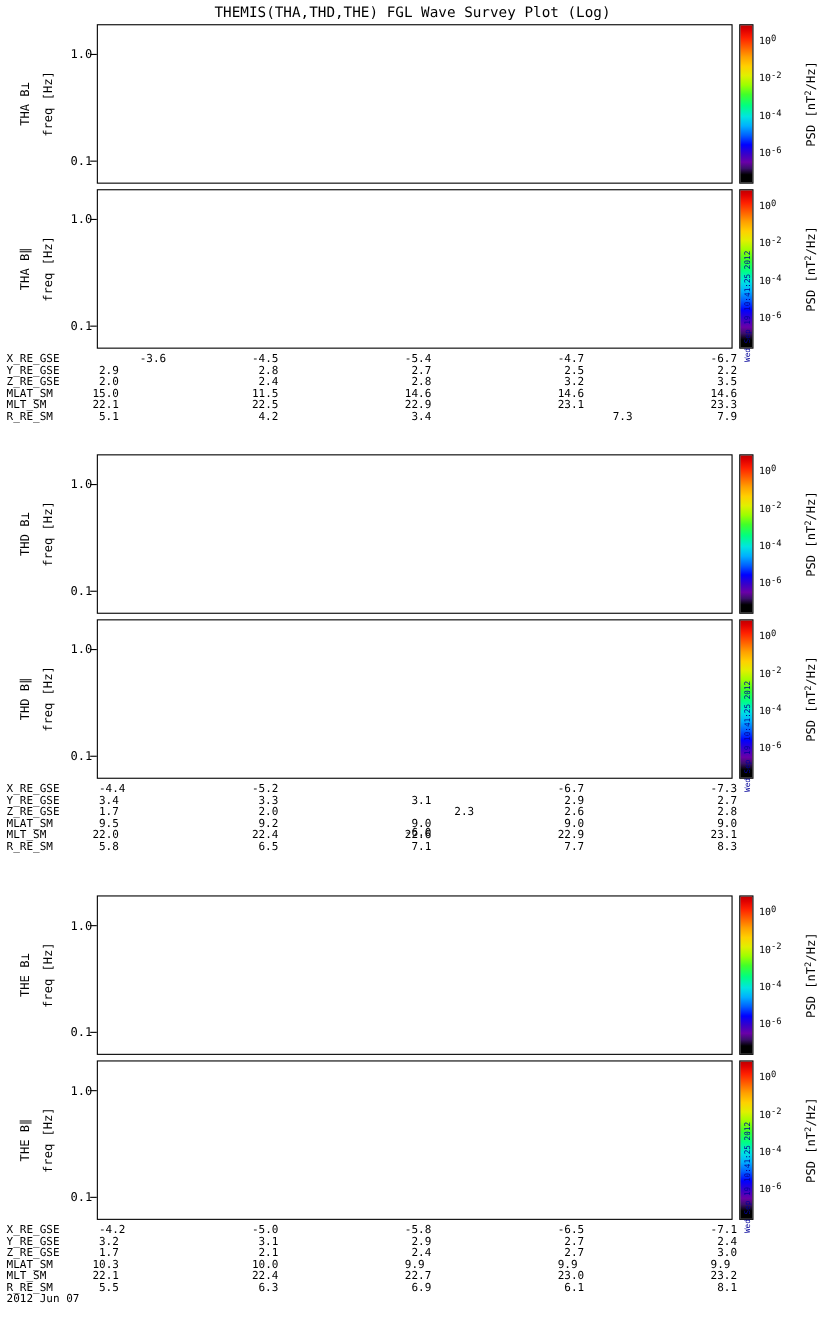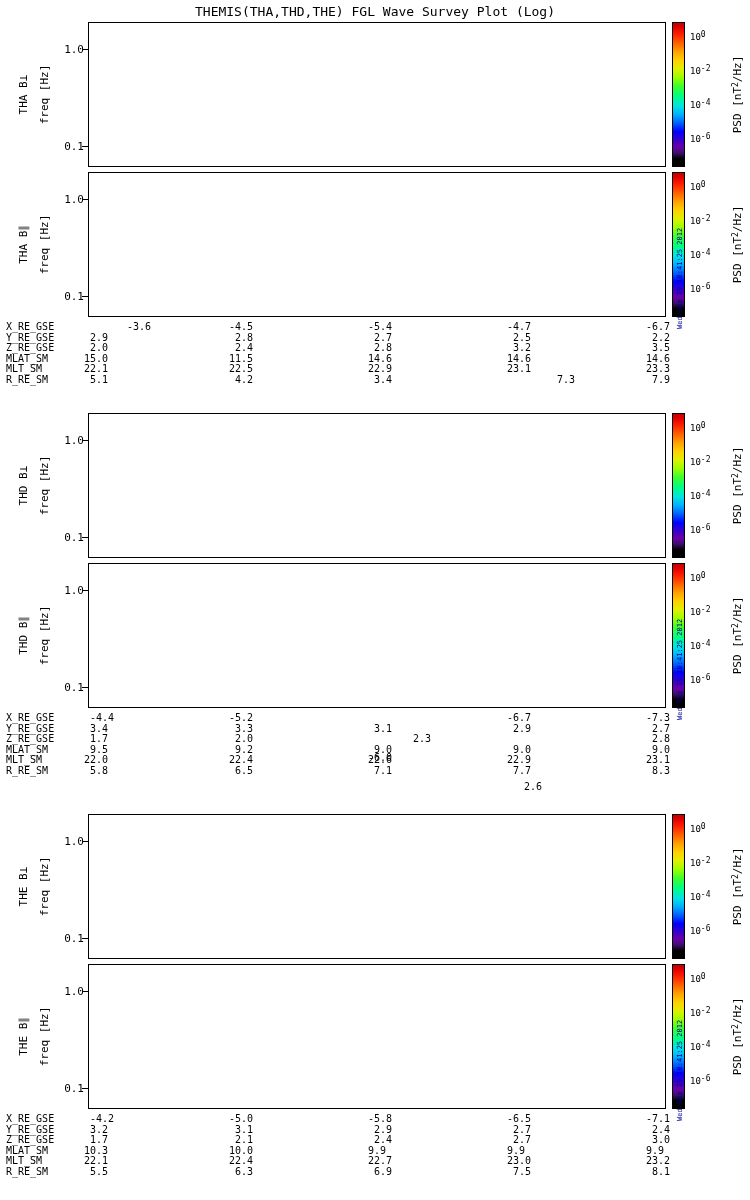--- a/index.html
+++ b/index.html
@@ -269,21 +269,21 @@
       <span class="eph-val" style="left:229px;">3.3</span>
       <span class="eph-val" style="left:368px;">3.1</span>
       <span class="eph-val" style="left:507px;">2.9</span>
       <span class="eph-val" style="left:646px;">2.7</span>
     </div>
     <div class="eph-row">
       <span class="eph-lab">Z_RE_GSE</span>
       <span class="eph-val" style="left:84px;">1.7</span>
       <span class="eph-val" style="left:229px;">2.0</span>
       <span class="eph-val" style="left:368px;margin-left:39px;">2.3</span>
-      <span class="eph-val" style="left:518px;margin-top:48px;">2.6</span>
+      <span class="eph-val" style="left:507px;">2.6</span>
       <span class="eph-val" style="left:646px;">2.8</span>
     </div>
     <div class="eph-row">
       <span class="eph-lab">MLAT_SM</span>
       <span class="eph-val" style="left:84px;">9.5</span>
       <span class="eph-val" style="left:229px;">9.2</span>
       <span class="eph-val" style="left:368px;">9.0</span>
       <span class="eph-val" style="left:507px;">9.0</span>
       <span class="eph-val" style="left:646px;">9.0</span>
     </div>
@@ -375,18 +375,21 @@
       <span class="eph-val" style="left:223px;">22.4</span>
       <span class="eph-val" style="left:362px;">22.7</span>
       <span class="eph-val" style="left:501px;">23.0</span>
       <span class="eph-val" style="left:640px;">23.2</span>
     </div>
     <div class="eph-row">
       <span class="eph-lab">R_RE_SM</span>
       <span class="eph-val" style="left:84px;">5.5</span>
       <span class="eph-val" style="left:229px;">6.3</span>
       <span class="eph-val" style="left:368px;">6.9</span>
-      <span class="eph-val" style="left:507px;">7.5</span>
+      <span class="eph-val" style="left:507px;">6.1</span>
       <span class="eph-val" style="left:646px;">8.1</span>
     </div>
+    <div class="eph-row">
+      <span class="eph-lab">2012 Jun 07</span>
+    </div>
   </div>
 
 </div>
 
 </body></html>

